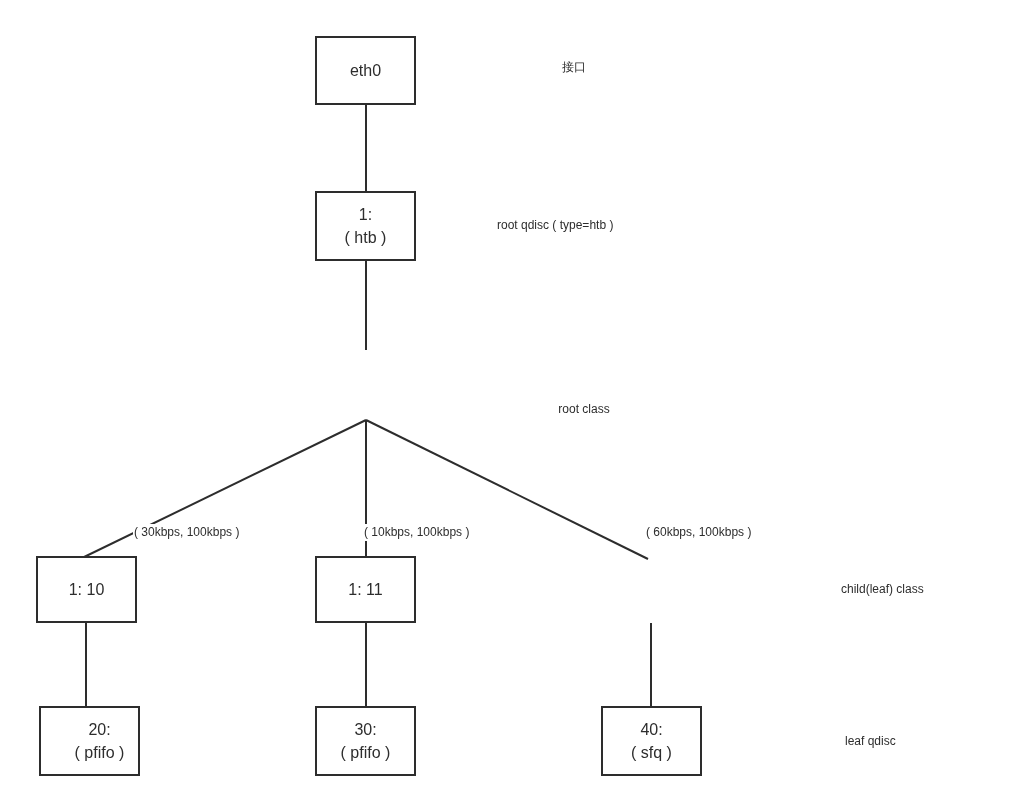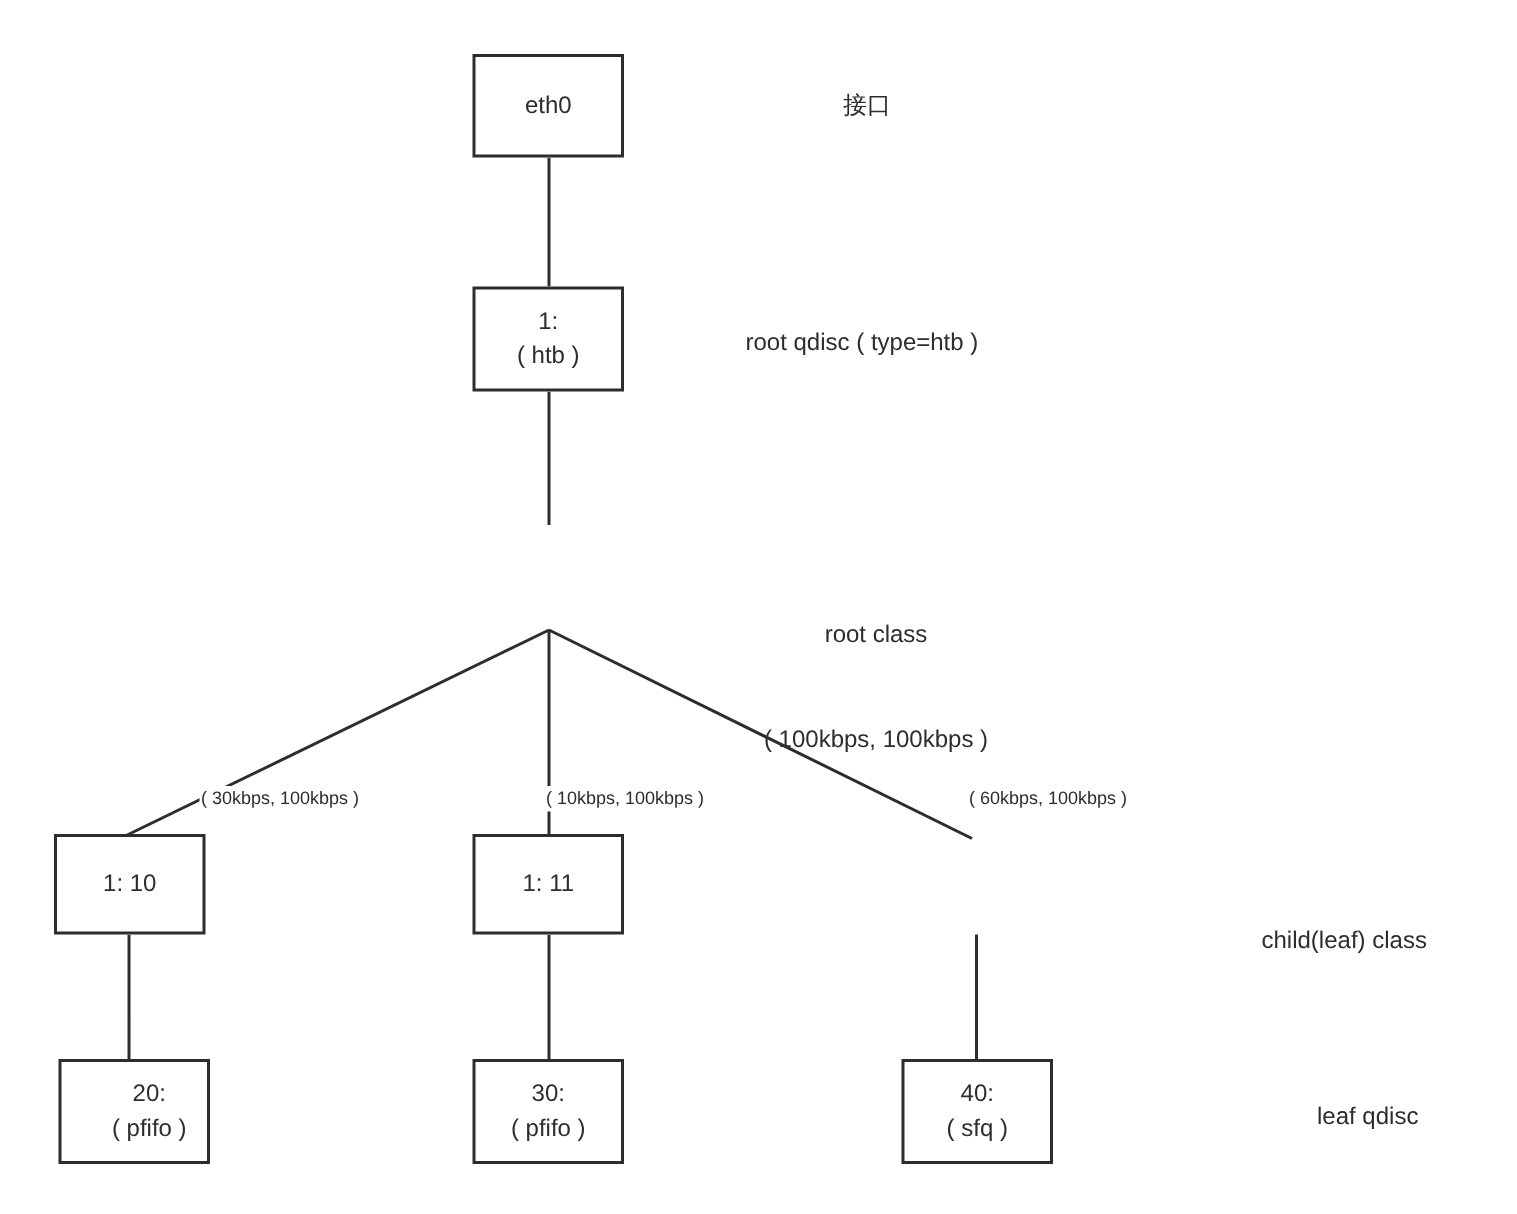--- a/index.html
+++ b/index.html
@@ -37,21 +37,21 @@
     align-items: center;
     justify-content: center;
     font-size: 16px;
     line-height: 1.45;
     color: #2d2d2d;
     z-index: 2;
   }
   .node .line2 { white-space: pre; }
   .annot {
     position: absolute;
-    font-size: 16px;
+    font-size: 12px;
     line-height: 1.45;
     color: #2d2d2d;
     white-space: pre;
     z-index: 2;
   }
   .annot.center { text-align: center; }
   .edge-label {
     position: absolute;
     font-size: 12px;
     line-height: 1.4;
@@ -92,42 +92,41 @@
   <div class="annot" style="left:562px; top:59px;">接口</div>
 
   <div class="node" style="left:315px; top:191px; width:101px; height:70px;">
     <span class="line1">1:</span>
     <span class="line2">( htb )</span>
   </div>
   <div class="annot" style="left:497px; top:217px;text-align:right;">root qdisc ( type=htb )</div>
 
   <div class="annot center" style="left:484px; top:366px; width:200px;">
     <div>root class</div>
-    <div>( 100kbps, 100kbps )</div>
   </div>
 
   <div class="edge-label" style="left:133px; top:524px;">( 30kbps, 100kbps )</div>
   <div class="edge-label" style="left:363px; top:524px;">( 10kbps, 100kbps )</div>
   <div class="edge-label" style="left:645px; top:524px;">( 60kbps, 100kbps )</div>
 
   <div class="node" style="left:36px; top:556px; width:101px; height:67px;">
     <span class="line1">1: 10</span>
   </div>
   <div class="node" style="left:315px; top:556px; width:101px; height:67px;">
     <span class="line1">1: 11</span>
   </div>
-  <div class="annot" style="left:841px; top:581px;margin-top:35px;">child(leaf) class</div>
+  <div class="annot" style="left:841px; top:581px;">child(leaf) class</div>
 
   <div class="node" style="left:39px; top:706px; width:101px; height:70px;padding-left:20px;">
     <span class="line1">20:</span>
     <span class="line2">( pfifo )</span>
   </div>
   <div class="node" style="left:315px; top:706px; width:101px; height:70px;">
     <span class="line1">30:</span>
     <span class="line2">( pfifo )</span>
   </div>
   <div class="node" style="left:601px; top:706px; width:101px; height:70px;">
     <span class="line1">40:</span>
     <span class="line2">( sfq )</span>
   </div>
-  <div class="annot" style="left:878px; top:733px;text-align:right;">leaf qdisc</div>
+  <div class="annot" style="left:845px; top:733px;text-align:right;">leaf qdisc</div>
 
 </div>
 
 </body></html>

